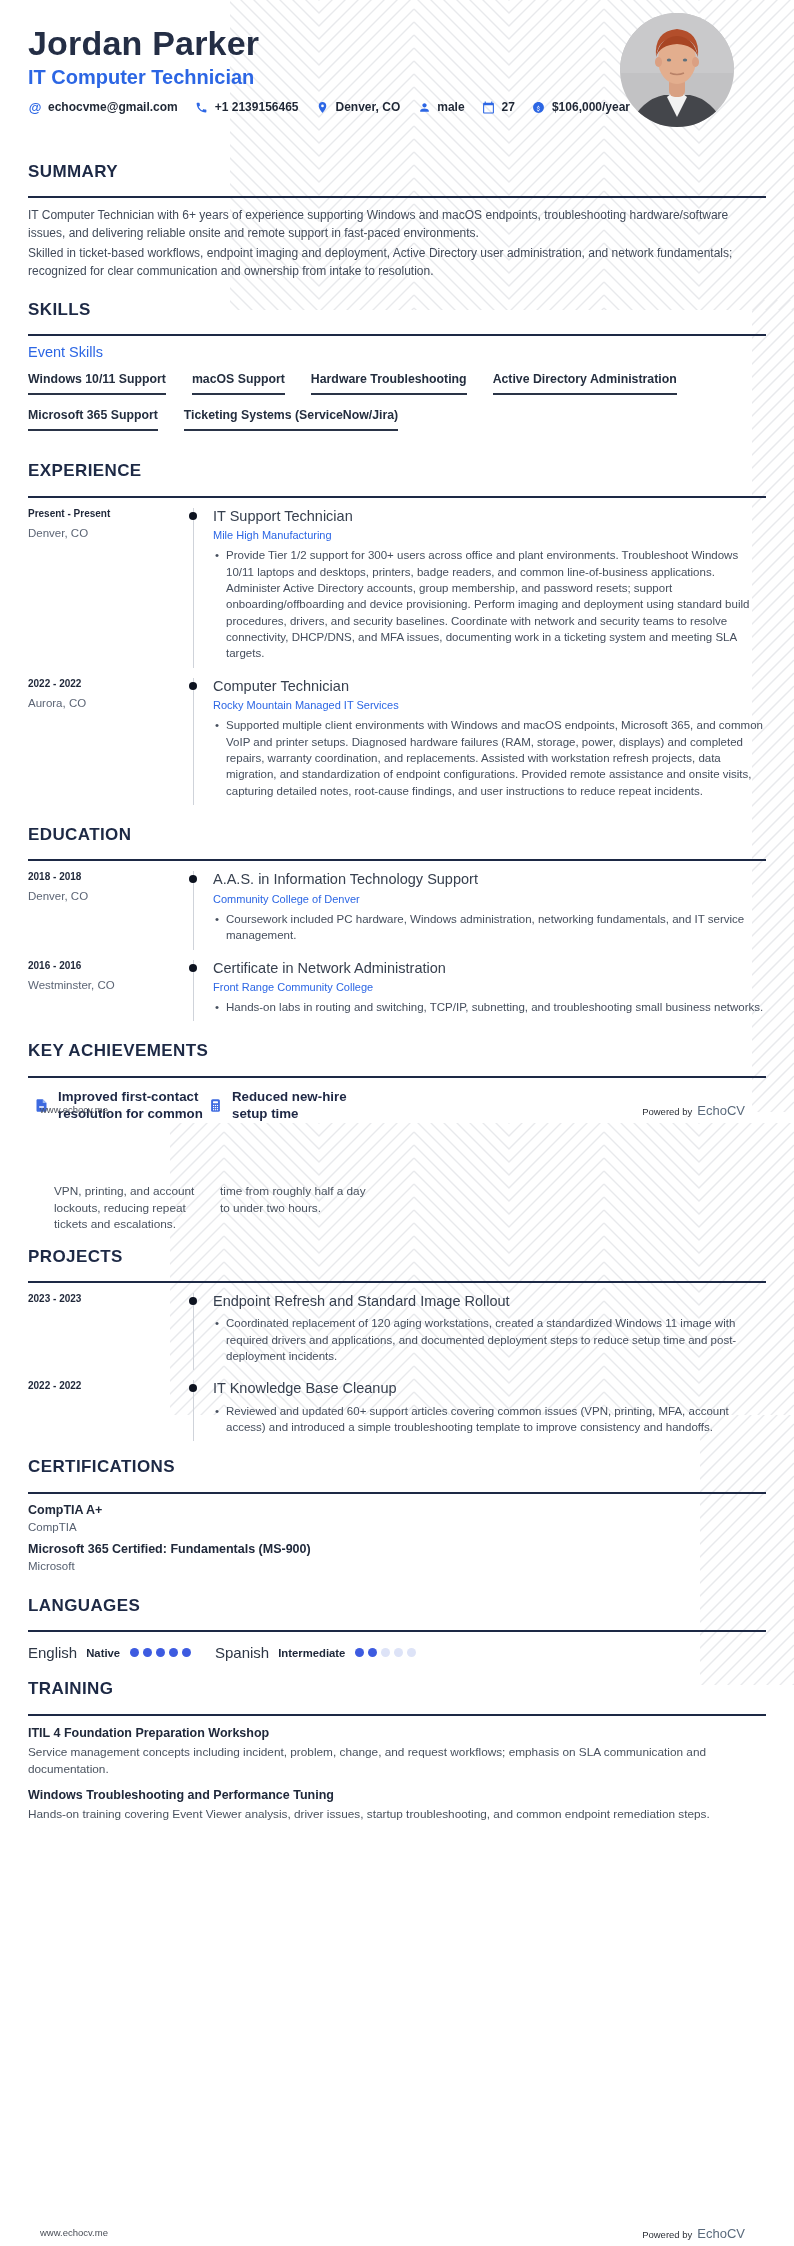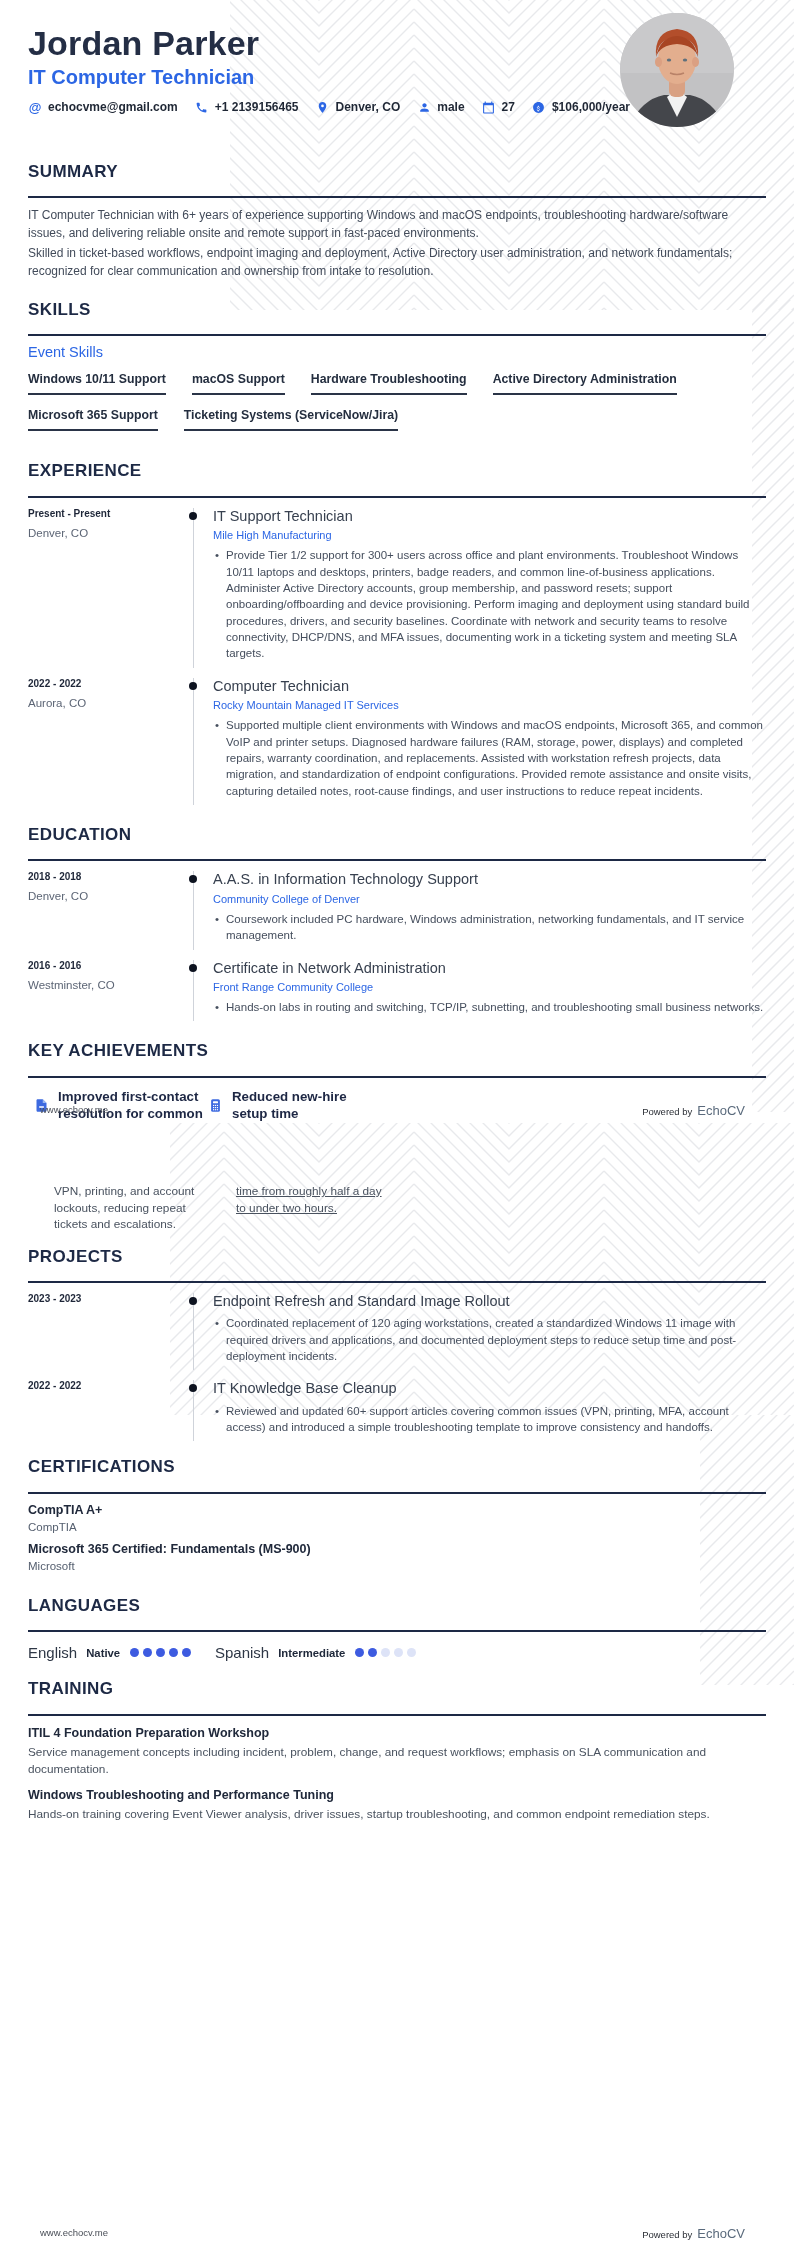--- a/index.html
+++ b/index.html
@@ -50,21 +50,21 @@
   .ach-grid{display:flex;margin-top:10px;}
   .ach{display:flex;gap:9px;width:170px;margin-left:6px;}
   .ach + .ach{margin-left:4px;}
   .ach-icon{flex-shrink:0;width:15px;height:17px;margin-top:9px;}
   .ach-icon svg{width:15px;height:17px;}
   .ach-title{font-size:13.3px;font-weight:800;color:#1d2744;line-height:1.32;}
   .ach-text{font-size:11.8px;color:#49525f;line-height:1.4;margin-top:6px;}
   .cont-row{display:flex;padding-top:60px;}
   .cont-col{font-size:11.8px;color:#49525f;line-height:1.4;}
   .cont-col.c1{margin-left:26px;width:142px;}
-  .cont-col.c2{margin-left:40px;width:152px;text-decoration:underline;}
+  .cont-col.c2{margin-left:24px;width:152px;}
 
   
   .cert-name{font-size:12.5px;font-weight:700;color:#20293b;margin-top:9px;}
   .cert-issuer{font-size:11.5px;color:#566070;margin-top:4px;}
 
   
   .lang-row{display:flex;margin-top:12px;align-items:center;}
   .lang{display:flex;align-items:center;}
   .lang.l1{width:187px;}
   .lang-name{font-size:15px;color:#2e3746;}

